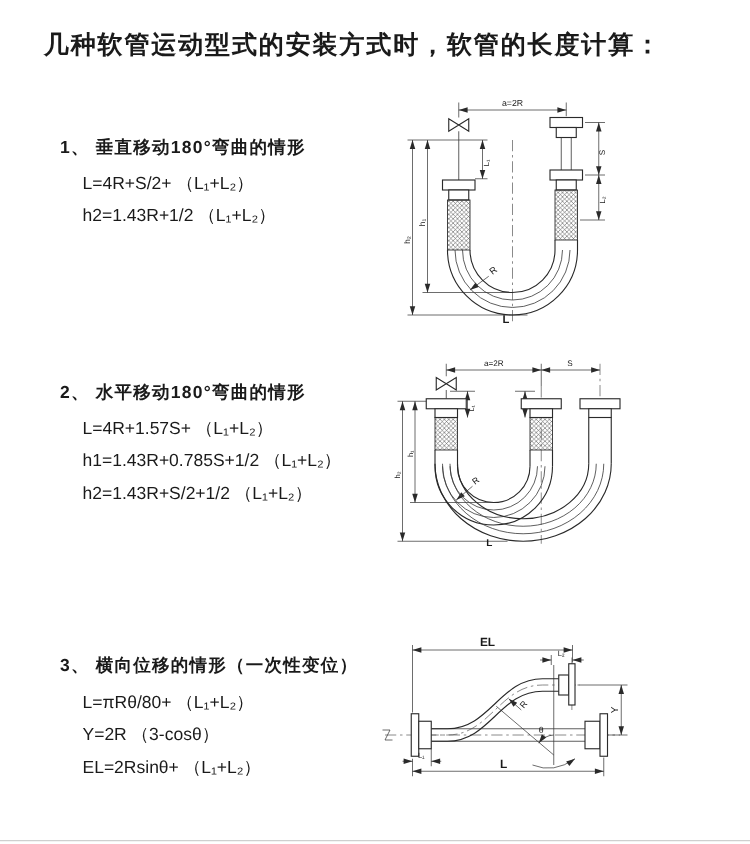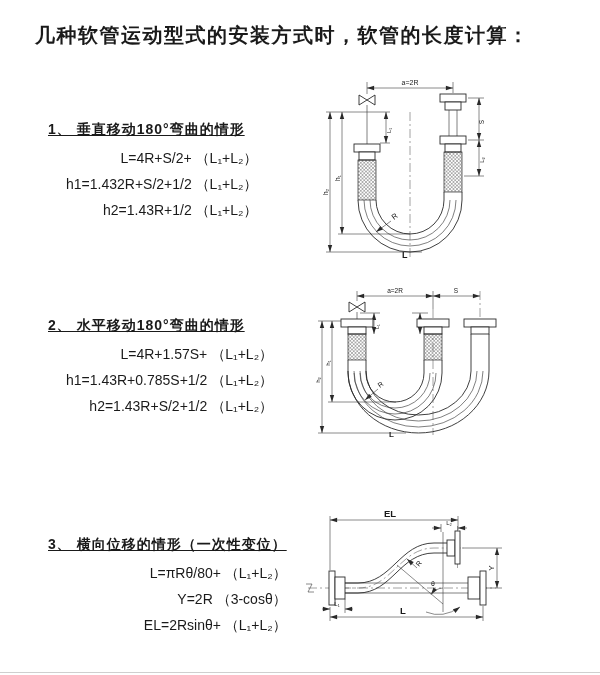--- a/index.html
+++ b/index.html
@@ -1,42 +1,41 @@
 <!DOCTYPE html>
 <html><head>
 <meta charset="utf-8">
 <style>
   html,body{margin:0;padding:0;background:#fff;}
   .page{position:relative;width:600px;height:675px;background:#ffffff;overflow:hidden;
         font-family:"Liberation Sans","DejaVu Sans",sans-serif;color:#1a1a1a;}
   .title{position:absolute;left:35px;top:22px;font-size:20px;font-weight:700;letter-spacing:1.5px;}
   .sec{position:absolute;left:48px;}
-  .sec .heading{font-size:14px;font-weight:700;letter-spacing:1px;margin:16px 0 6px 0;text-decoration:underline;}
-  .sec .formula{font-size:14px;line-height:26px;margin-left:18px;white-space:pre;text-align:right;}
+  .sec .heading{font-size:14px;font-weight:700;letter-spacing:1px;margin:4px 0 6px 0;}
+  .sec .formula{font-size:14px;line-height:26px;margin-left:18px;white-space:pre;}
   svg.diag{position:absolute;}
   svg.diag text{fill:#1a1a1a;font-family:"Liberation Sans","DejaVu Sans",sans-serif;}
   .ln{stroke:#2a2a2a;stroke-width:0.9;fill:none;}
   .lnw{stroke:#2a2a2a;stroke-width:0.9;fill:#ffffff;}
   .ln2{stroke:#3a3a3a;stroke-width:0.65;fill:none;}
   .dim{stroke:#2a2a2a;stroke-width:0.55;fill:none;}
   .cl{stroke:#555;stroke-width:0.55;fill:none;stroke-dasharray:9 3 2 3;}
   .hat{fill:url(#hx);stroke:#2a2a2a;stroke-width:0.7;}
   .bottom-rule{position:absolute;left:0;right:0;bottom:2px;height:1px;background:#cfcfcf;}
 </style>
 </head>
 <body>
 
 <div class="page">
 
   <div class="title">几种软管运动型式的安装方式时，软管的长度计算：</div>
 
   <section class="sec" style="top:105px;">
     <div class="heading">1、 垂直移动180°弯曲的情形</div>
     <div class="formula">L=4R+S/2+ （L₁+L₂）</div>
-    <div class="formula">h1=1.432R+S/2+1/2 （L₁+L₂）</div>
     <div class="formula">h2=1.43R+1/2 （L₁+L₂）</div>
   </section>
 
   <section class="sec" style="top:301px;">
     <div class="heading">2、 水平移动180°弯曲的情形</div>
     <div class="formula">L=4R+1.57S+ （L₁+L₂）</div>
     <div class="formula">h1=1.43R+0.785S+1/2 （L₁+L₂）</div>
     <div class="formula">h2=1.43R+S/2+1/2 （L₁+L₂）</div>
   </section>
 

